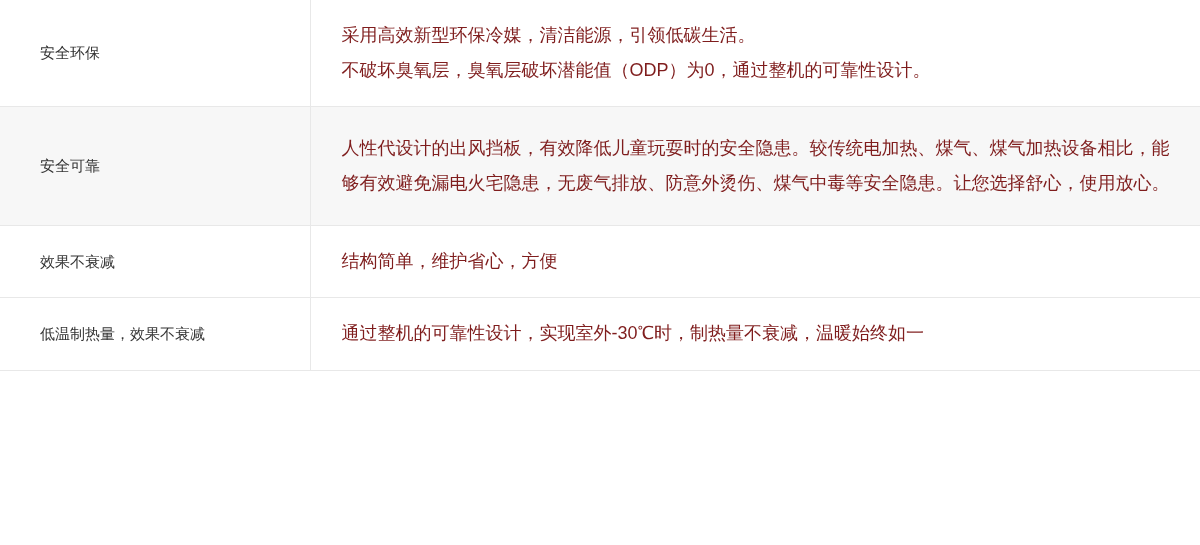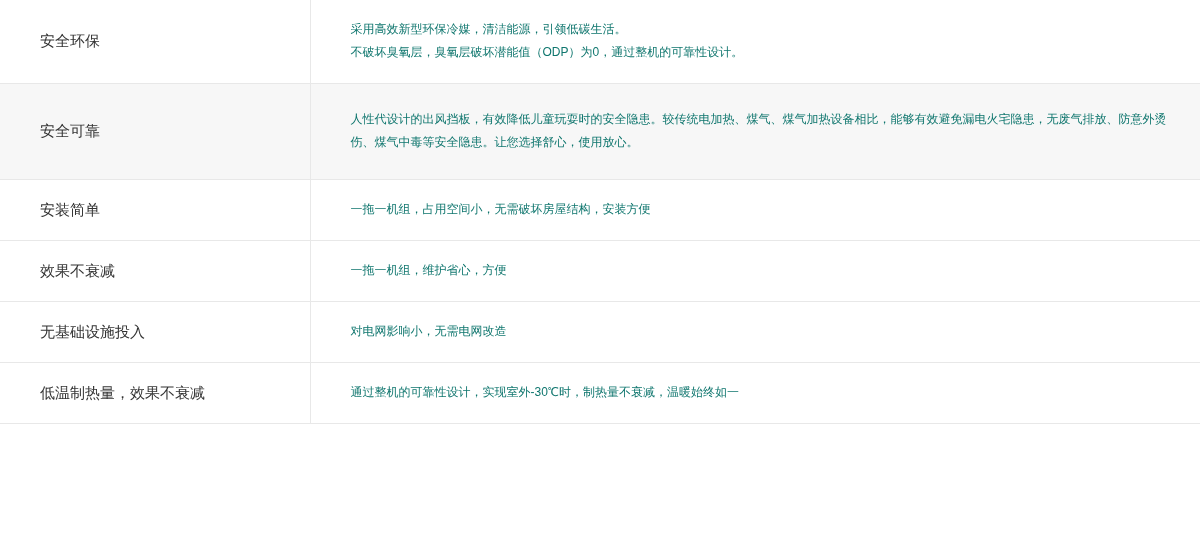--- a/index.html
+++ b/index.html
@@ -35,23 +35,23 @@
   td.label-cell {
     width: 310px;
     padding: 18px 0 18px 40px;
     font-size: 15px;
     color: #333333;
     line-height: 1.6;
     border-right: 1px solid #e8e8e8;
     box-sizing: border-box;
   }
   td.desc-cell {
-    padding: 18px 26px 18px 40px;
-    font-size: 12px;
-    color: #0f766e;
+    padding: 18px 26px 18px 31px;
+    font-size: 18px;
+    color: #7f1d1d;
     line-height: 1.95;
     box-sizing: border-box;
   }
   td.desc-cell .line {
     display: block;
     white-space: normal;
   }
   tr.tall td.label-cell,
   tr.tall td.desc-cell {
     padding-top: 24px;
@@ -70,35 +70,23 @@
         <span class="line">不破坏臭氧层，臭氧层破坏潜能值（ODP）为0，通过整机的可靠性设计。</span>
       </td>
     </tr>
     <tr class="shaded tall">
       <td class="label-cell">安全可靠</td>
       <td class="desc-cell">
         <span class="line">人性代设计的出风挡板，有效降低儿童玩耍时的安全隐患。较传统电加热、煤气、煤气加热设备相比，能够有效避免漏电火宅隐患，无废气排放、防意外烫伤、煤气中毒等安全隐患。让您选择舒心，使用放心。</span>
       </td>
     </tr>
     <tr class="plain">
-      <td class="label-cell">安装简单</td>
-      <td class="desc-cell">
-        <span class="line">一拖一机组，占用空间小，无需破坏房屋结构，安装方便</span>
-      </td>
-    </tr>
-    <tr class="plain">
       <td class="label-cell">效果不衰减</td>
       <td class="desc-cell">
-        <span class="line">一拖一机组，维护省心，方便</span>
-      </td>
-    </tr>
-    <tr class="plain">
-      <td class="label-cell">无基础设施投入</td>
-      <td class="desc-cell">
-        <span class="line">对电网影响小，无需电网改造</span>
+        <span class="line">结构简单，维护省心，方便</span>
       </td>
     </tr>
     <tr class="plain">
       <td class="label-cell">低温制热量，效果不衰减</td>
       <td class="desc-cell">
         <span class="line">通过整机的可靠性设计，实现室外-30℃时，制热量不衰减，温暖始终如一</span>
       </td>
     </tr>
   </tbody>
 </table>

